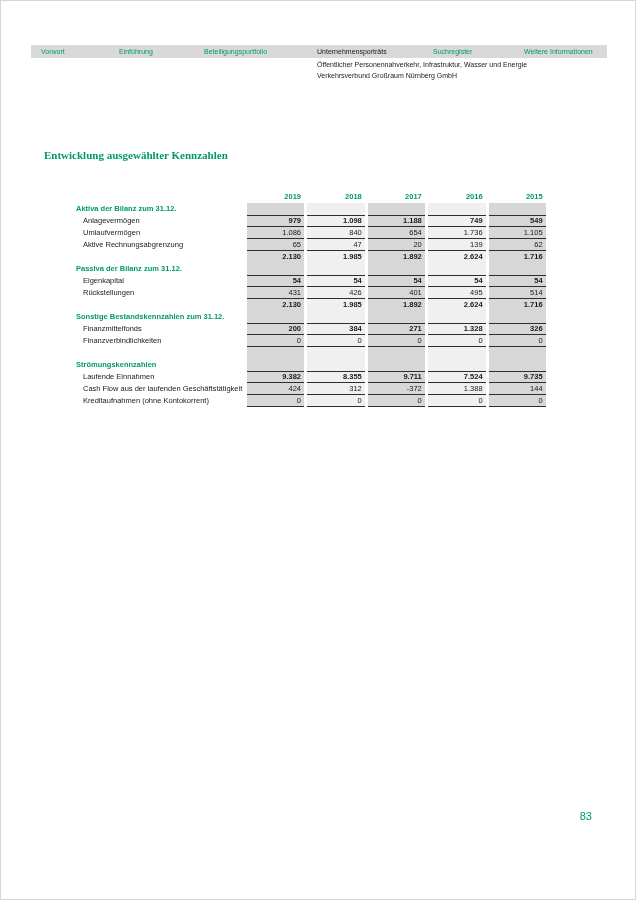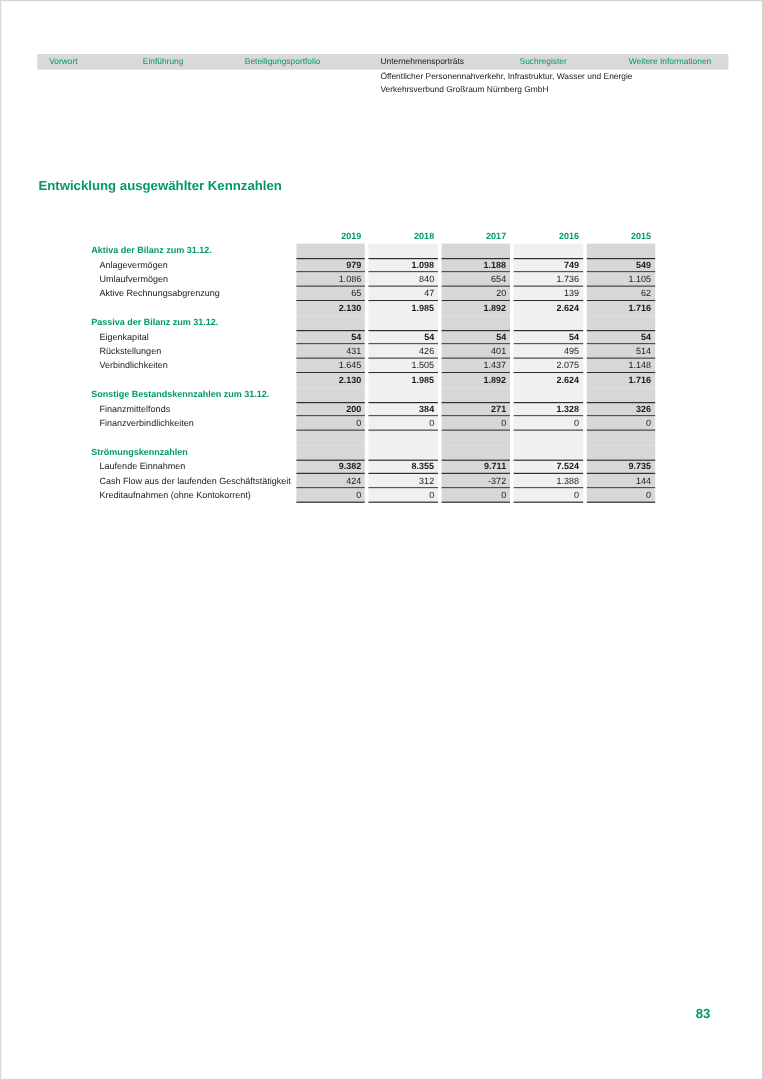--- a/index.html
+++ b/index.html
@@ -48,26 +48,27 @@
     position: absolute;
     left: 316px; top: 58px;
     font-size: 7px;
     line-height: 11px;
     color: #1a1a1a;
   }
 
   
   .heading {
     position: absolute;
-    left: 31px; top: 148px;
+    left: 43px; top: 148px;
     margin: 0;
     font-size: 11px;
     font-weight: bold;
     color: var(--green);
     white-space: nowrap;
+    font-family: Liberation Serif, serif;
   }
 
   
   .kpi-table {
     position: absolute;
     left: 40px; top: 190px;
     border-collapse: separate;
     border-spacing: 3px 0;
   }
   .kpi-table th, .kpi-table td {
@@ -105,23 +106,23 @@
   }
   td.band-dark  { background: var(--band-dark); }
   td.band-light { background: var(--band-light); padding-left: 36px; }
   tr.data td.val { border-bottom: 1px solid var(--hairline); }
   tr.data.first td.val { border-top: 1px solid var(--hairline); font-weight: bold; }
   tr.total td.val { font-weight: bold; }
 
   
   .page-number {
     position: absolute;
-    right: 43px; top: 838px;
+    right: 43px; top: 809px;
     font-size: 11px;
-    font-weight: bold;
+    font-weight: normal;
     color: var(--green);
   }
 </style>
 </head>
 <body>
 
 <div class="page" style="--green: #009a64; --band-dark: #d7d7d7; --band-light: #f0f0f0;">
 
   <div class="nav-bar">
       <span class="nav-item">Vorwort</span>
@@ -208,28 +209,20 @@
           <td class="val band-dark">54</td>
         </tr>
         <tr class="data">
           <td class="label">Rückstellungen</td>
           <td class="val band-dark">431</td>
           <td class="val band-light">426</td>
           <td class="val band-dark">401</td>
           <td class="val band-light">495</td>
           <td class="val band-dark">514</td>
         </tr>
-        <tr class="data">
-          <td class="label">Verbindlichkeiten</td>
-          <td class="val band-dark">1.645</td>
-          <td class="val band-light">1.505</td>
-          <td class="val band-dark">1.437</td>
-          <td class="val band-light">2.075</td>
-          <td class="val band-dark">1.148</td>
-        </tr>
         <tr class="total">
           <td class="label"></td>
           <td class="val band-dark">2.130</td>
           <td class="val band-light">1.985</td>
           <td class="val band-dark">1.892</td>
           <td class="val band-light">2.624</td>
           <td class="val band-dark">1.716</td>
         </tr>
         <tr class="section">
           <td class="label">Sonstige Bestandskennzahlen zum 31.12.</td>

